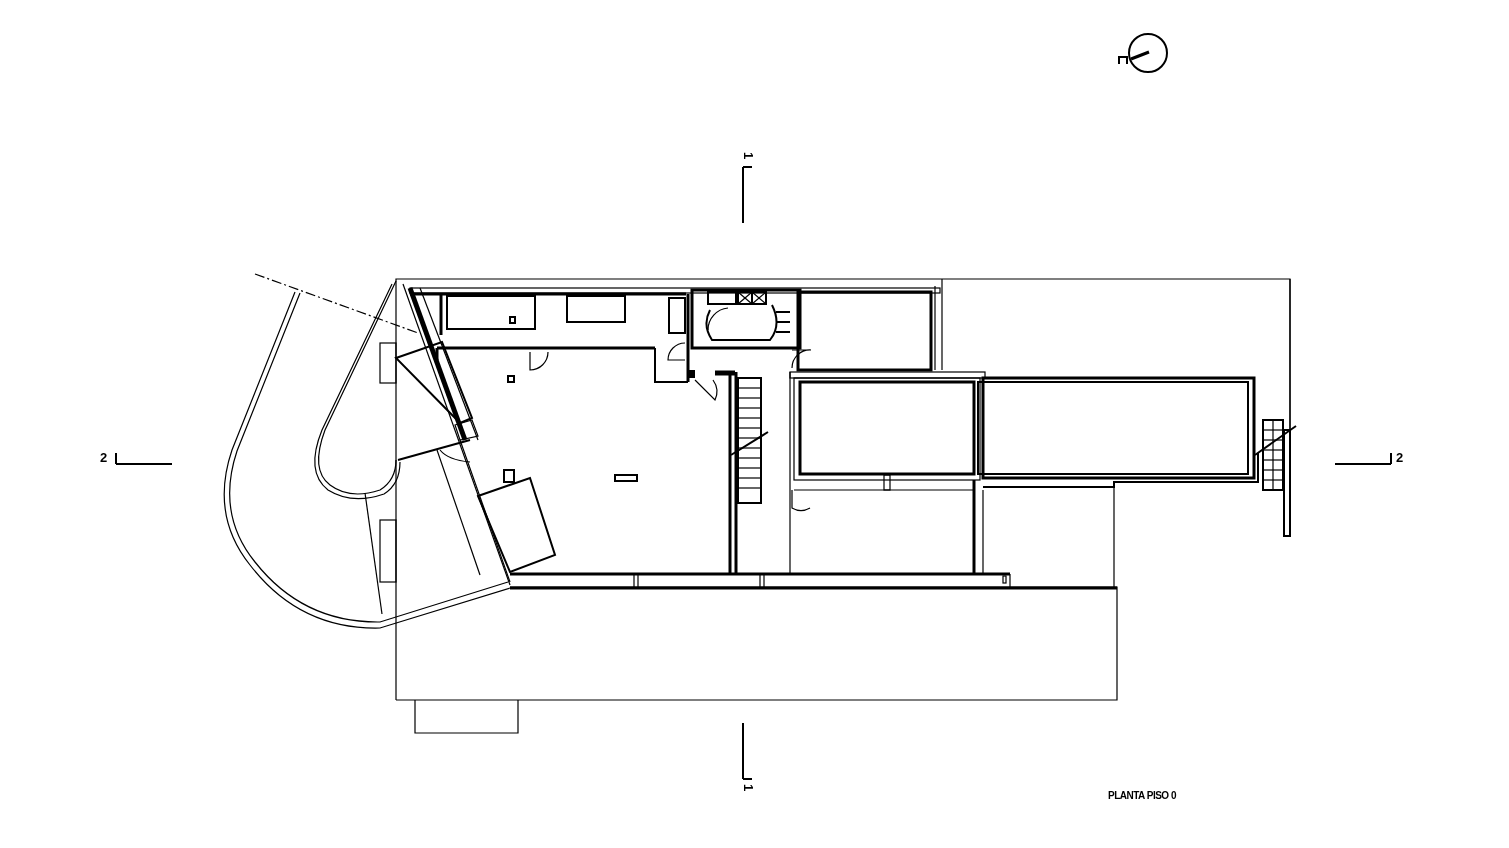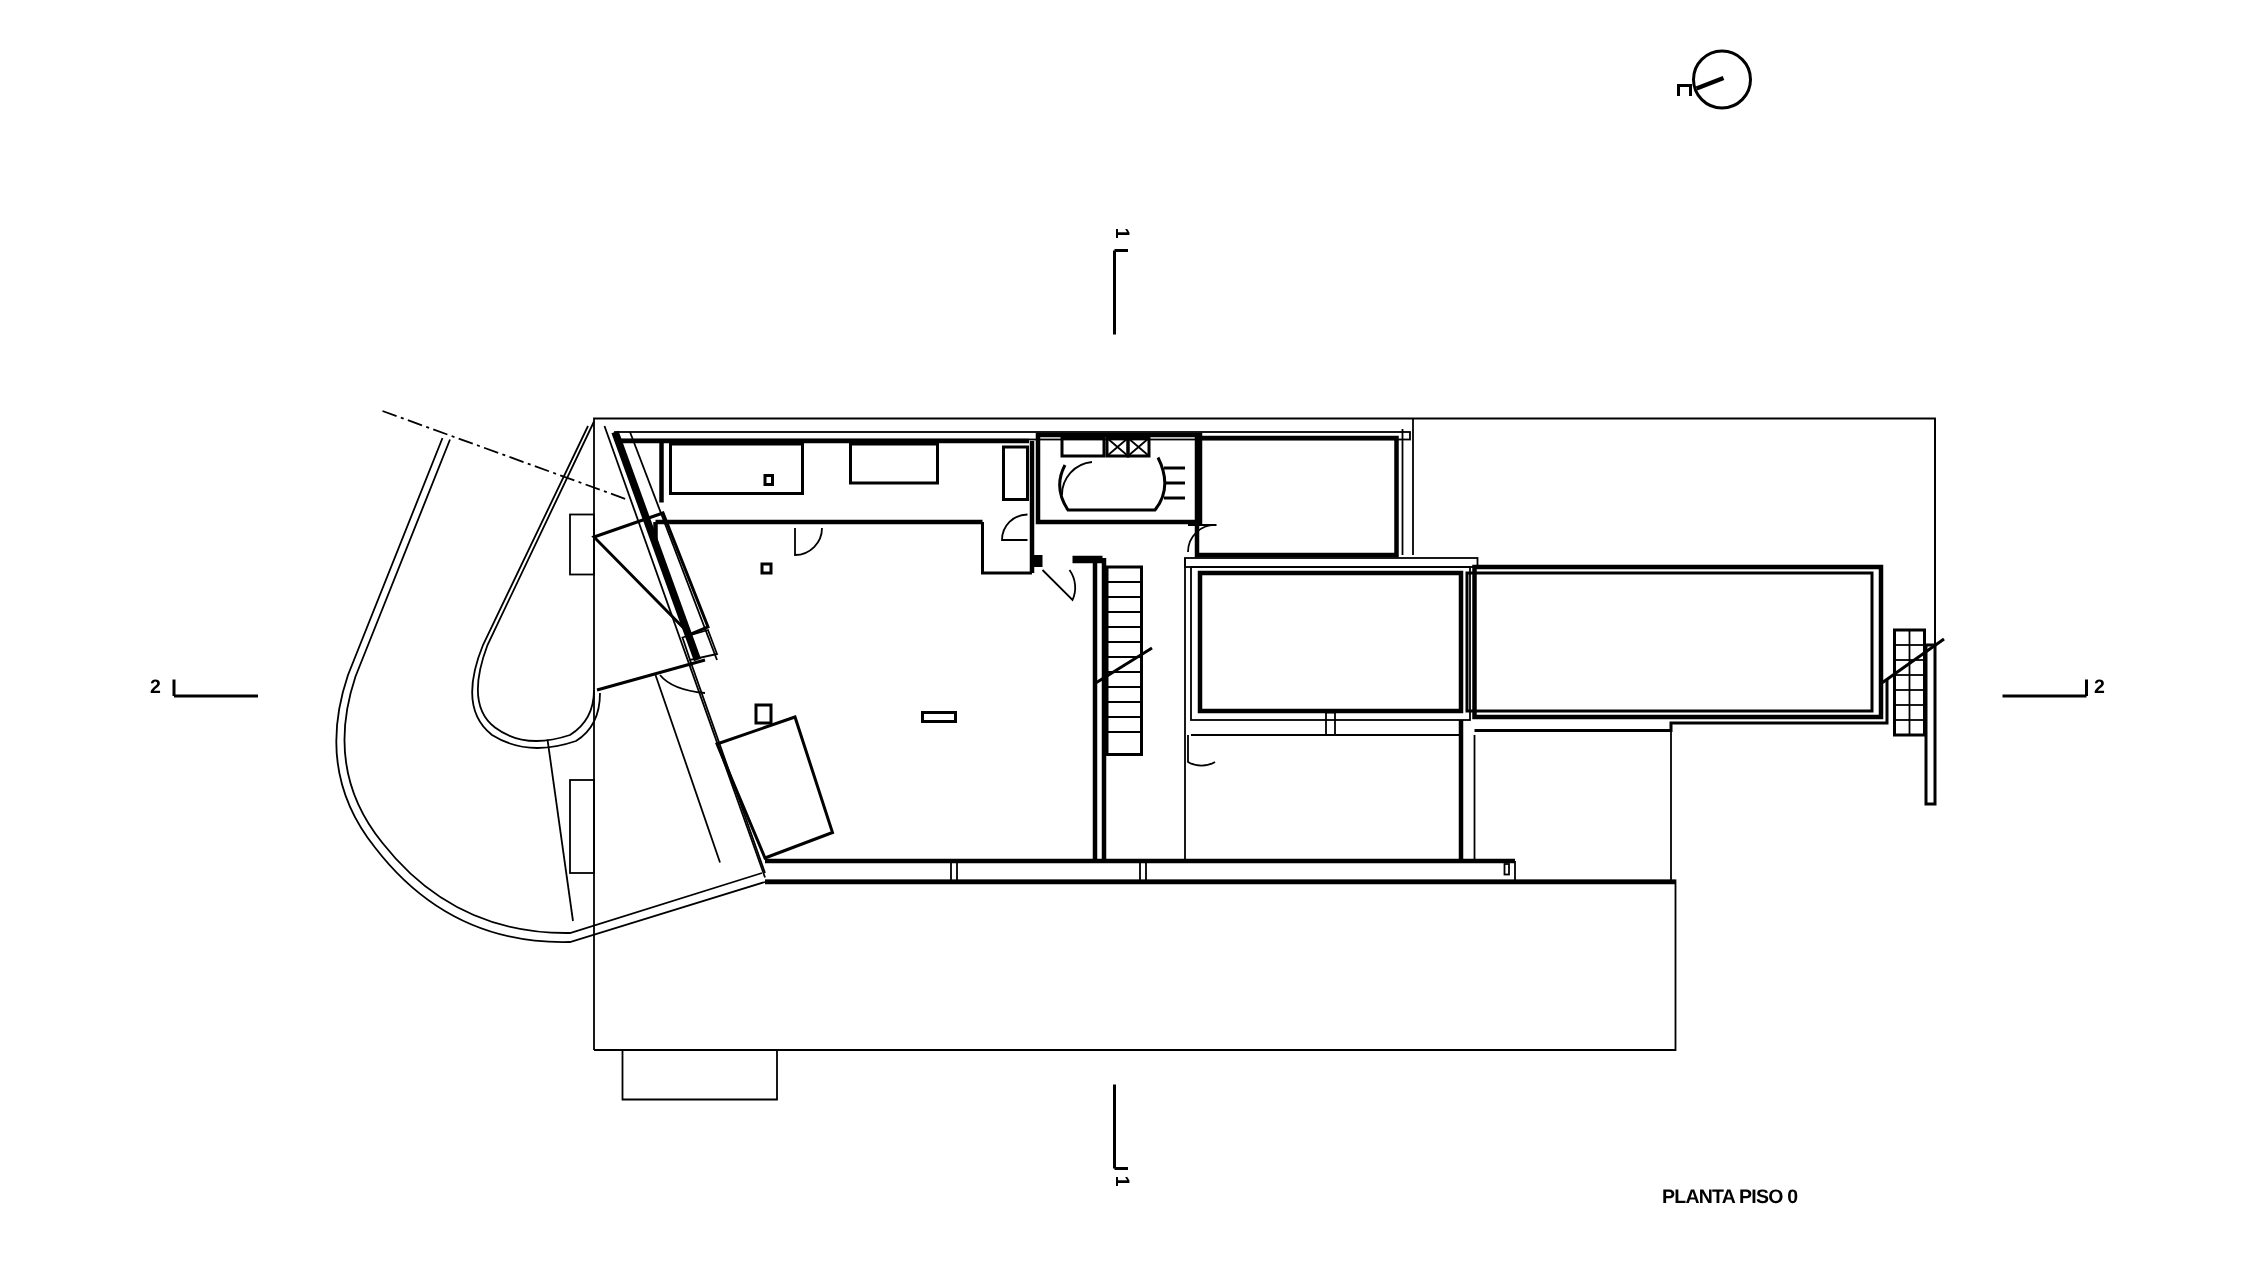--- a/index.html
+++ b/index.html
@@ -6,21 +6,21 @@
   body { width: 1509px; height: 848px; overflow: hidden; position: relative;
          font-family: "Liberation Sans", sans-serif; }
   #plan { position: absolute; left: 0; top: 0; width: 1509px; height: 848px; }
   .thin { stroke: #000; stroke-width: 1.2; fill: none; }
   .med { stroke: #000; stroke-width: 2; fill: none; }
   .thick { stroke: #000; stroke-width: 3; fill: none; }
   .heavy { stroke: #000; stroke-width: 5; fill: none; }
   .dash { stroke: #000; stroke-width: 1.2; fill: none; stroke-dasharray: 10 3 2 3; }
   .lbl { position: absolute; font-weight: bold; color: #000; white-space: nowrap; }
   .section-num { font-size: 13px; }
-  #title { font-size: 13px; letter-spacing: -0.5px; }
+  #title { font-size: 10px; letter-spacing: -0.5px; }
 </style>
 </head>
 <body>
 
 <svg id="plan" viewBox="0 0 1509 848" xmlns="http://www.w3.org/2000/svg">
 
   <g>
     <circle cx="1148" cy="53" r="19" class="med"></circle>
     <line x1="1131" y1="59" x2="1149" y2="52" stroke="#000" stroke-width="3"></line>
     <path d="M1119 64 L1119 57 L1127 57 L1127 64" class="med"></path>

